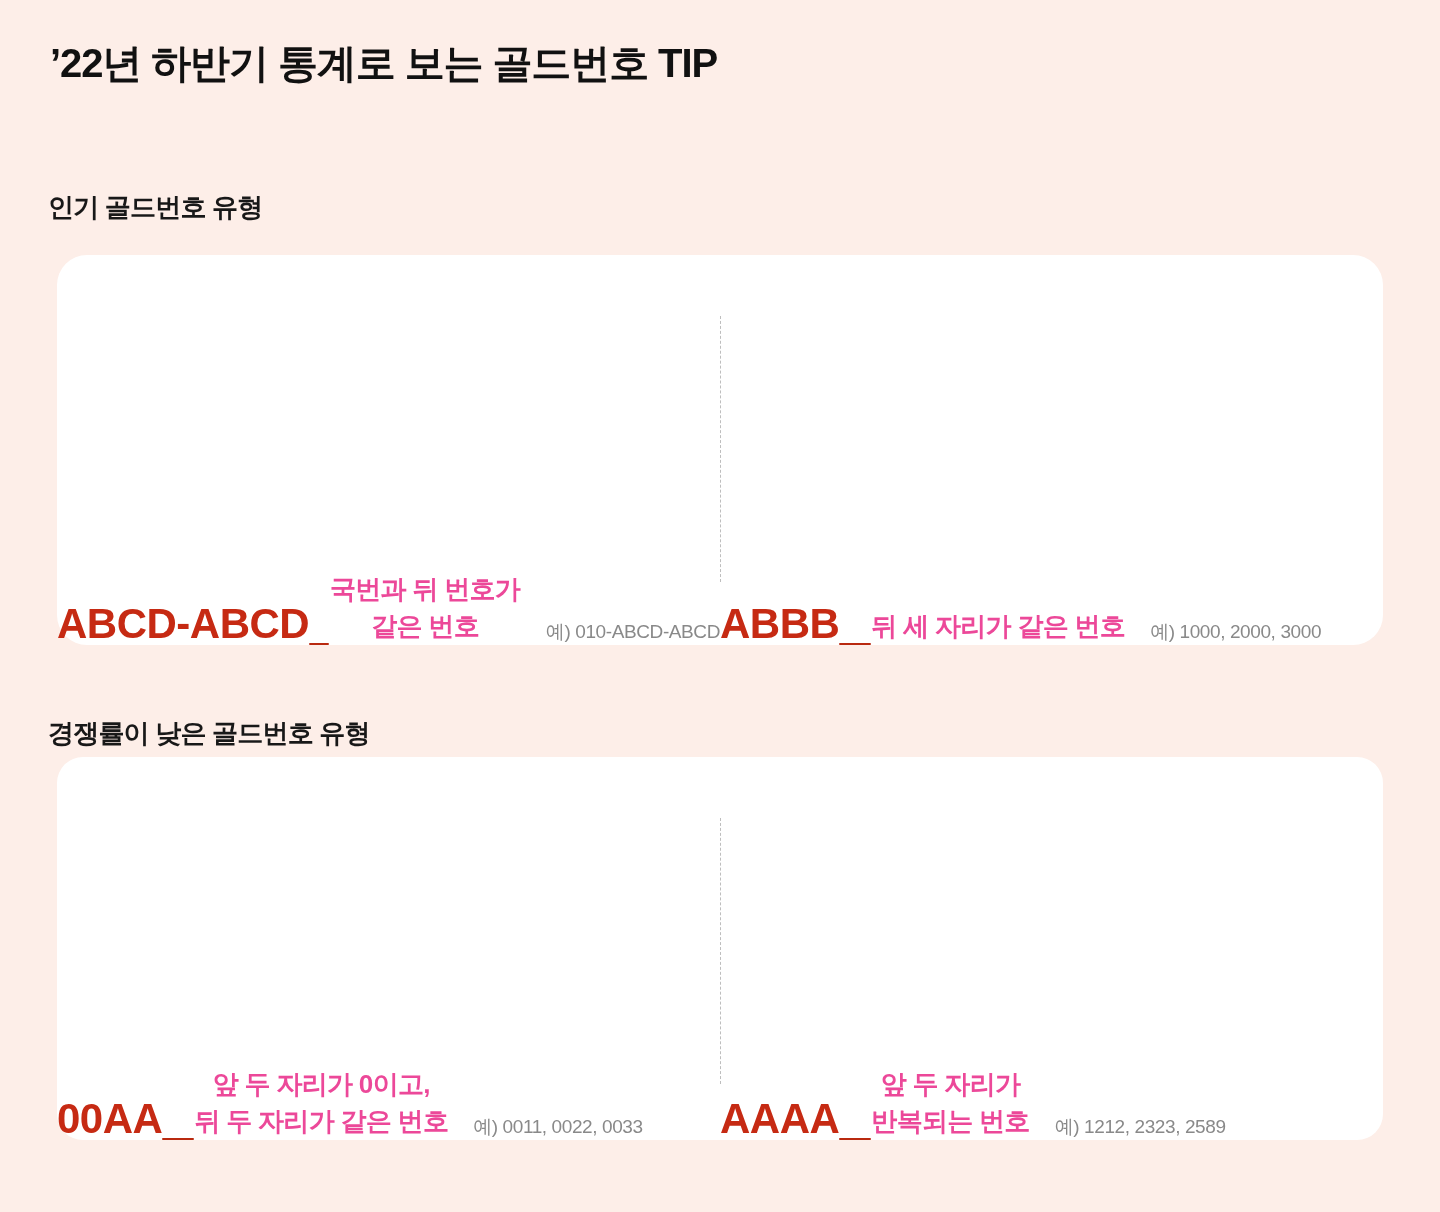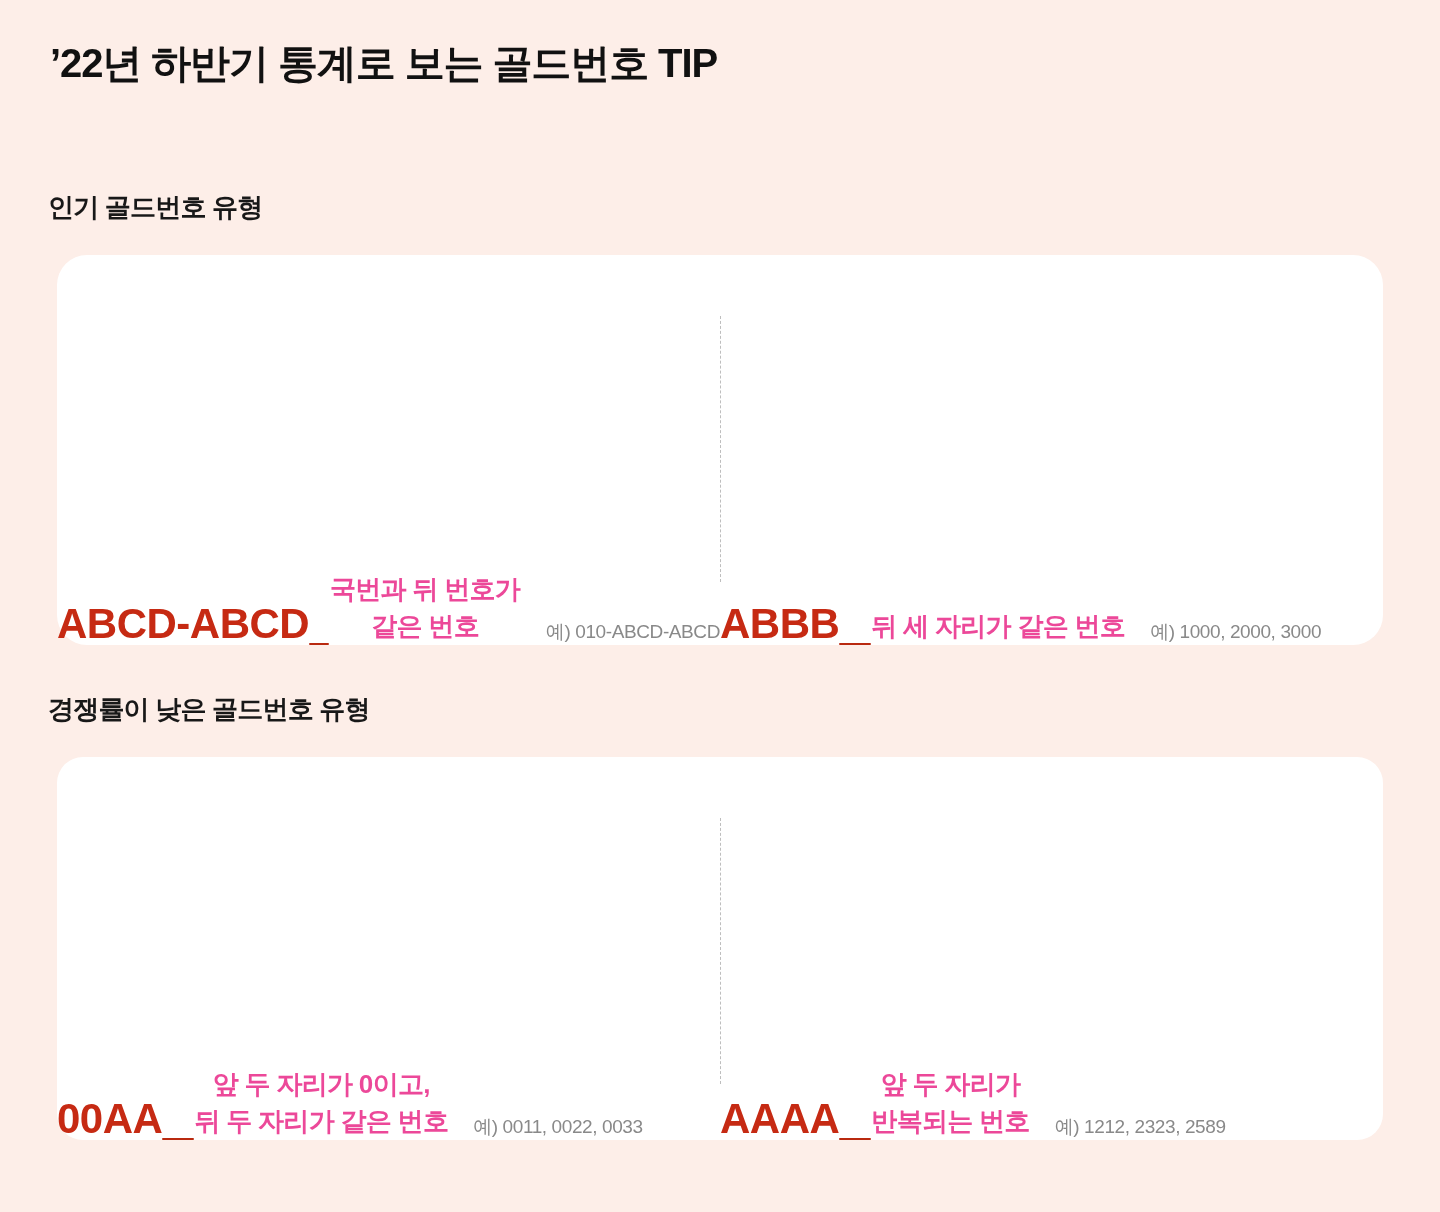--- a/index.html
+++ b/index.html
@@ -41,21 +41,21 @@
   .section-heading {
     position: absolute;
     left: 48px;
     font-size: 26px;
     font-weight: 700;
     letter-spacing: -0.8px;
     color: #181818;
     white-space: nowrap;
   }
   .section-heading.s1 { top: 190px; }
-  .section-heading.s2 { top: 692px; }
+  .section-heading.s2 { top: 716px; }
 
   
   .card {
     position: absolute;
     left: 57px;
     width: 1326px;
     background: #FFFFFF;
     border-radius: 30px;
     display: flex;
     align-items: flex-start;

